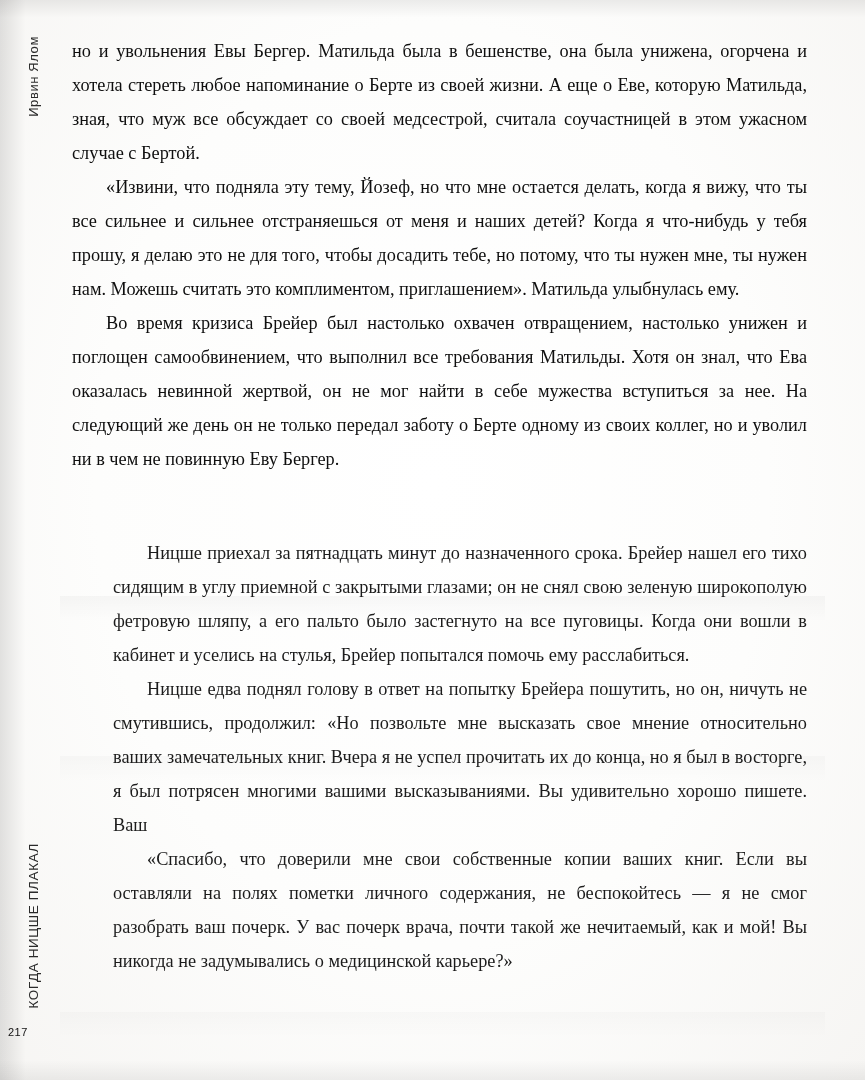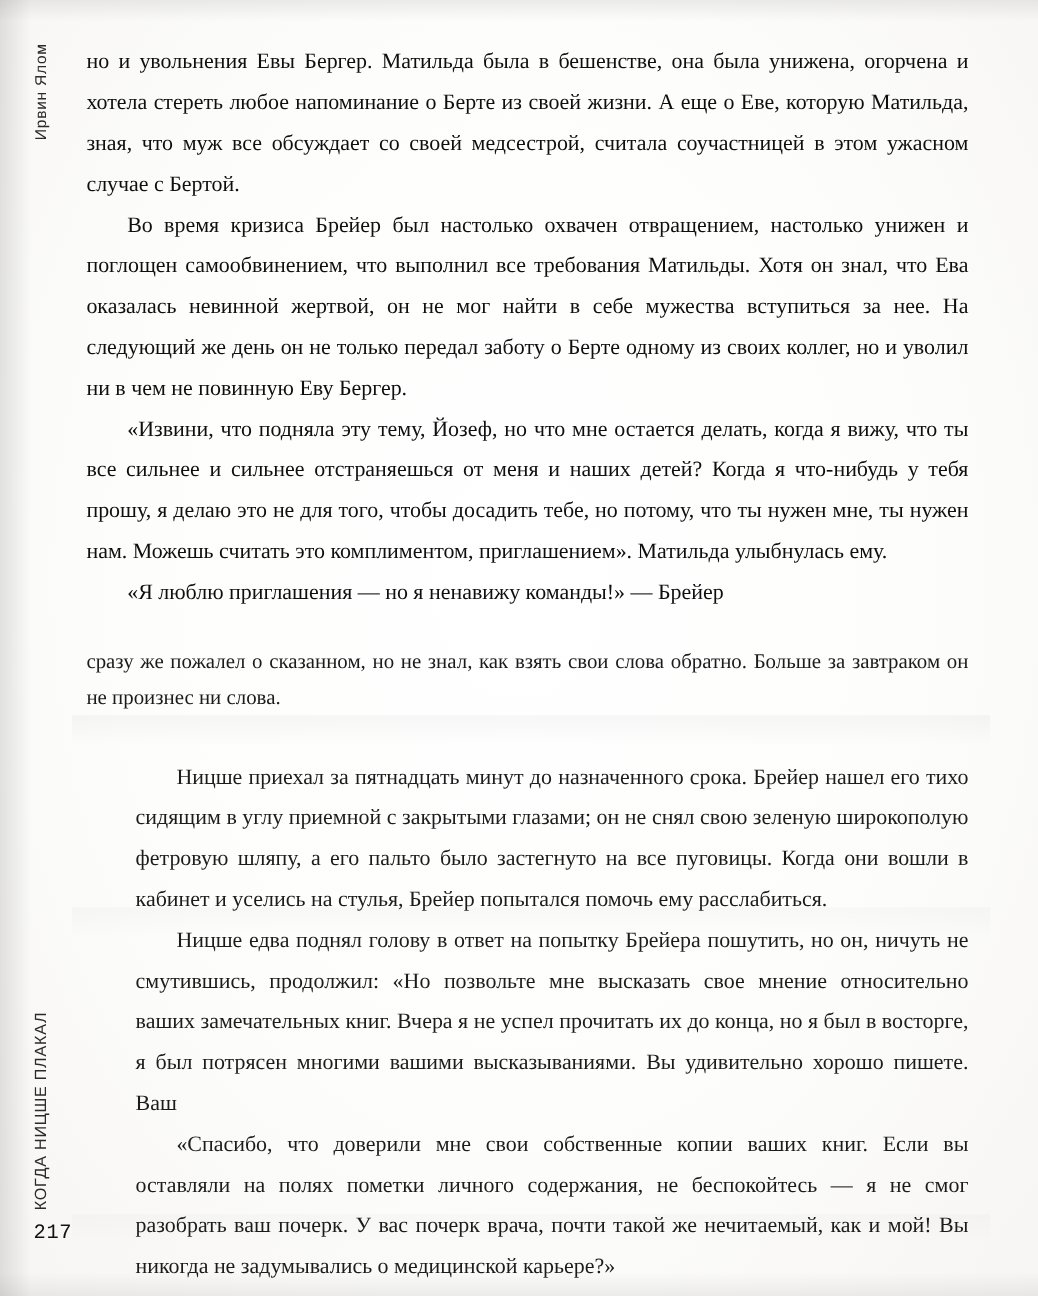--- a/index.html
+++ b/index.html
@@ -63,24 +63,24 @@
     font-size: 13px;
   }
   .title-vertical {
     left: 26px;
     bottom: 72px;
     font-size: 13.5px;
   }
 
   .folio {
     position: absolute;
-    left: 28px;
+    left: 8px;
     bottom: 42px;
-    font-family: Liberation Mono, monospace;
-    font-size: 17px;
+    font-family: Liberation Sans, sans-serif;
+    font-size: 11px;
     color: #111;
     letter-spacing: 0.5px;
   }
 
   
   .column {
     position: absolute;
     left: 72px;
     right: 58px;
     top: 34px;
@@ -144,30 +144,26 @@
   <div class="vertical-text author-vertical">Ирвин Ялом</div>
 
   <div class="vertical-text title-vertical">КОГДА НИЦШЕ ПЛАКАЛ</div>
 
   <div class="folio">217</div>
 
   <div class="column">
 
     <div class="block-top">
       <p class="para">но и увольнения Евы Бергер. Матильда была в бешенстве, она была унижена, огорчена и хотела стереть любое напоминание о Берте из своей жизни. А еще о Еве, которую Матильда, зная, что муж все обсуждает со своей медсестрой, считала соучастницей в этом ужасном случае с Бертой.</p>
+      <p class="para indent">«Извини, что подняла эту тему, Йозеф, но что мне остается делать, когда я вижу, что ты все сильнее и сильнее отстраняешься от меня и наших детей? Когда я что-нибудь у тебя прошу, я делаю это не для того, чтобы досадить тебе, но потому, что ты нужен мне, ты нужен нам. Можешь считать это комплиментом, приглашением». Матильда улыбнулась ему.</p>
       <p class="para indent">Во время кризиса Брейер был настолько охвачен отвращением, настолько унижен и поглощен самообвинением, что выполнил все требования Матильды. Хотя он знал, что Ева оказалась невинной жертвой, он не мог найти в себе мужества вступиться за нее. На следующий же день он не только передал заботу о Берте одному из своих коллег, но и уволил ни в чем не повинную Еву Бергер.</p>
-      <p class="para indent">«Извини, что подняла эту тему, Йозеф, но что мне остается делать, когда я вижу, что ты все сильнее и сильнее отстраняешься от меня и наших детей? Когда я что-нибудь у тебя прошу, я делаю это не для того, чтобы досадить тебе, но потому, что ты нужен мне, ты нужен нам. Можешь считать это комплиментом, приглашением». Матильда улыбнулась ему.</p>
-      <p class="para indent">«Я люблю приглашения — но я ненавижу команды!» — Брейер</p>
     </div>
 
     <div class="gap-m"></div>
 
-    <div class="block-mid">
-      <p class="para">сразу же пожалел о сказанном, но не знал, как взять свои слова обратно. Больше за завтраком он не произнес ни слова.</p>
-    </div>
 
     <div class="gap-l"></div>
 
     <div class="block-bottom">
       <p class="para indent">Ницше приехал за пятнадцать минут до назначенного срока. Брейер нашел его тихо сидящим в углу приемной с закрытыми глазами; он не снял свою зеленую широкополую фетровую шляпу, а его пальто было застегнуто на все пуговицы. Когда они вошли в кабинет и уселись на стулья, Брейер попытался помочь ему расслабиться.</p>
       <p class="para indent">Ницше едва поднял голову в ответ на попытку Брейера пошутить, но он, ничуть не смутившись, продолжил: «Но позвольте мне высказать свое мнение относительно ваших замечательных книг. Вчера я не успел прочитать их до конца, но я был в восторге, я был потрясен многими вашими высказываниями. Вы удивительно хорошо пишете. Ваш</p>
       <p class="para indent">«Спасибо, что доверили мне свои собственные копии ваших книг. Если вы оставляли на полях пометки личного содержания, не беспокойтесь — я не смог разобрать ваш почерк. У вас почерк врача, почти такой же нечитаемый, как и мой! Вы никогда не задумывались о медицинской карьере?»</p>
     </div>
 
   </div>

